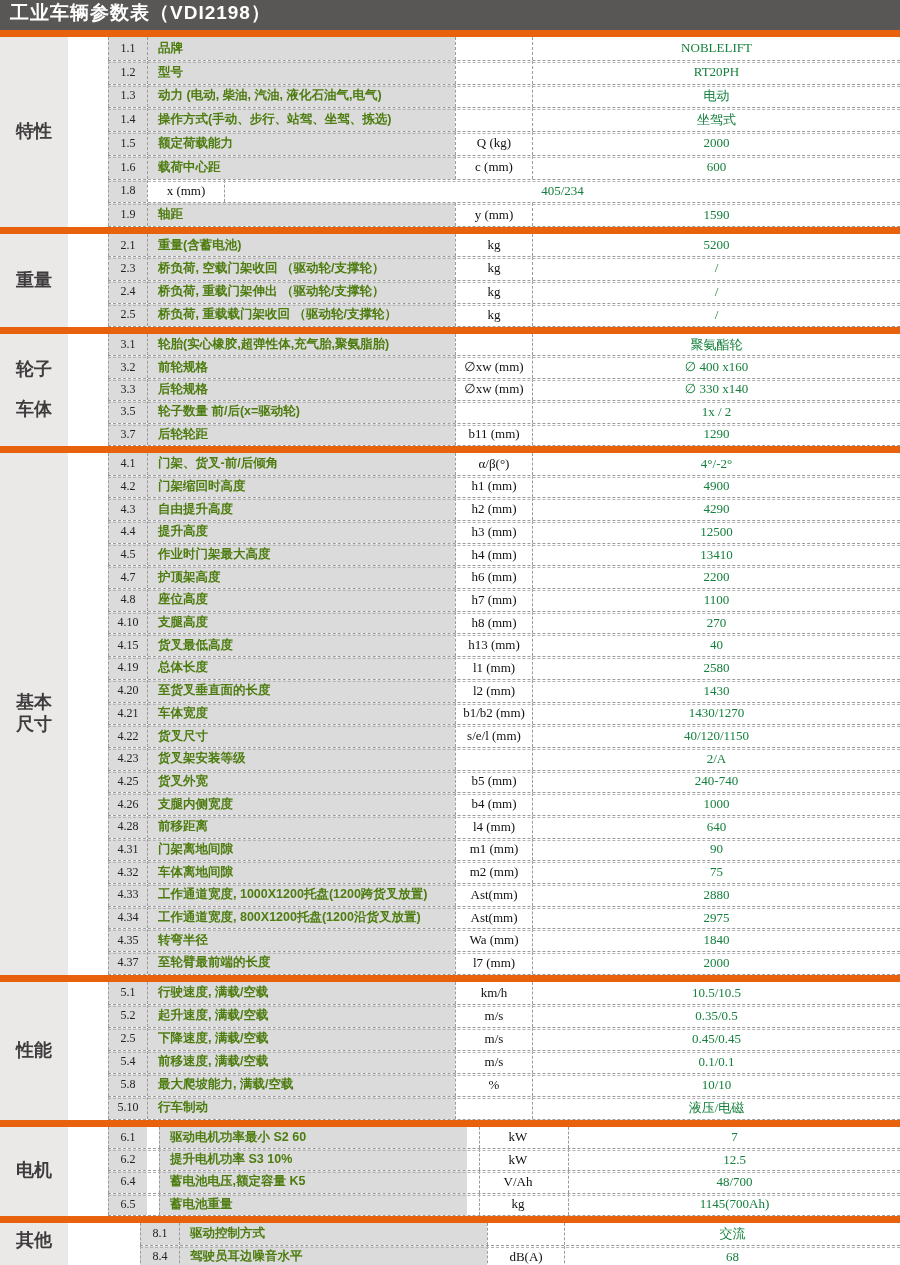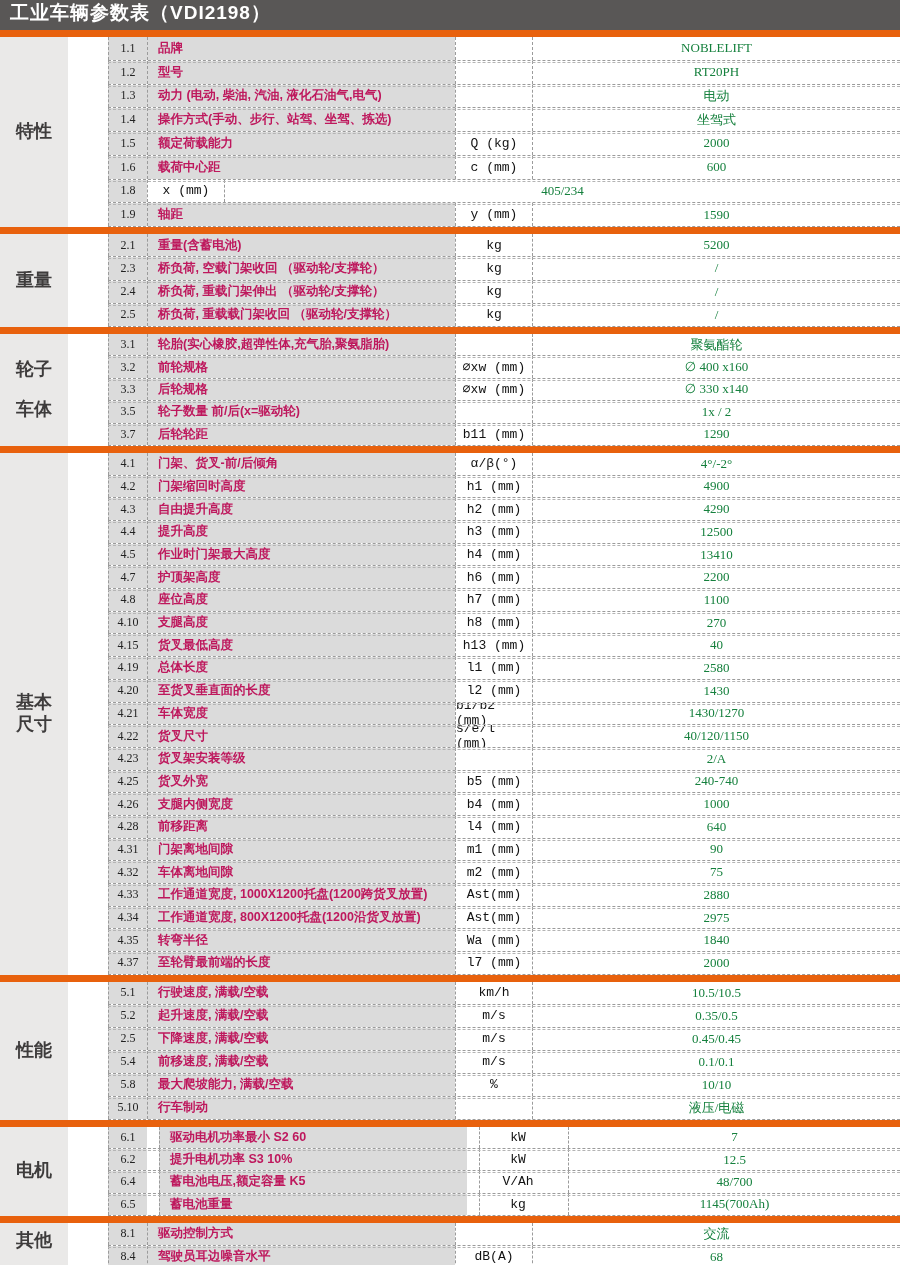--- a/index.html
+++ b/index.html
@@ -23,30 +23,30 @@
   .row { display:flex; position:relative; border-bottom:1px dashed #9b9b9b; }
   .row + .row::after { content:""; position:absolute; left:0; top:1px; width:100%;
                        border-top:1px dashed #b4b4b4; pointer-events:none; }
 
   section[data-sid="s1"] .row { height:23.75px; }
   section[data-sid="s2"] .row { height:23.25px;justify-content:space-between; }
   section[data-sid="s3"] .row { height:22.4px; }
   section[data-sid="s4"] .row { height:22.7px; }
   section[data-sid="s5"] .row { height:23px; }
   section[data-sid="s6"] .row { height:22.25px;gap:12px; }
-  section[data-sid="s8"] .row { height:23px; }
+  section[data-sid="s8"] .row { height:23px;margin-left:32px; }
 
   .num-cell, .desc-cell, .unit-cell, .value-cell {
     border-left:1px dashed #9b9b9b; display:flex; align-items:center; overflow:hidden; }
   .num-cell  { width:39px; background:var(--row-gray,#DBDBDB); justify-content:center;
                font-family:"Liberation Serif", serif; font-size:12px; color:#222; }
   .desc-cell { width:308px; background:var(--row-gray,#DBDBDB); padding-left:10px;
-               font-size:12.5px; font-weight:bold; color:#be185d; white-space:nowrap; }
+               font-size:12.5px; font-weight:bold; color:#4d7c0f; white-space:nowrap; }
   .unit-cell { width:77px; background:#fff; justify-content:center;
-               font-family:Liberation Mono, monospace; font-size:13px; color:#111; }
+               font-family:Liberation Serif, serif; font-size:13px; color:#111; }
   .value-cell{ flex:1; background:#fff; justify-content:center;
                font-family:"Liberation Serif", serif; font-size:13px; color:#15803d; white-space:nowrap; }
 </style>
 </head>
 <body>
 
 <div class="page">
   <header class="titlebar">
     <h1>工业车辆参数表（VDI2198）</h1>
   </header>

